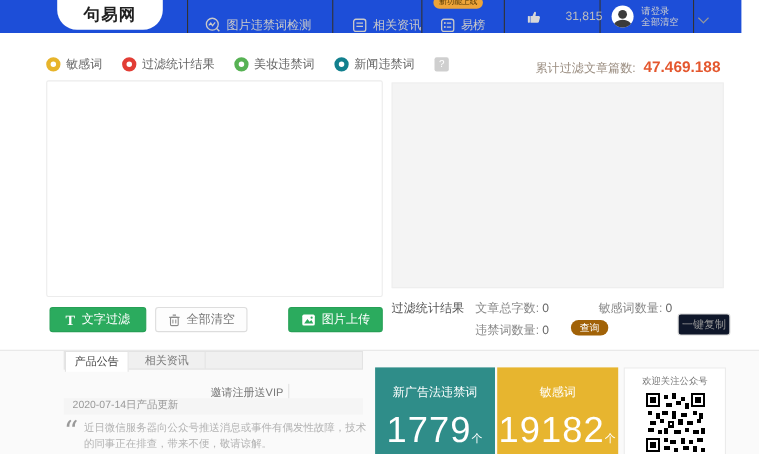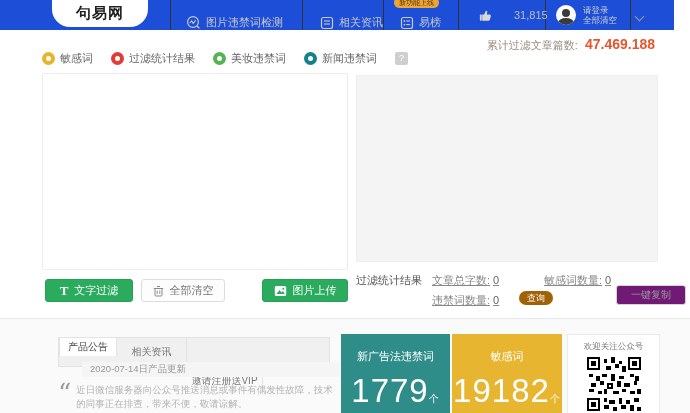--- a/index.html
+++ b/index.html
@@ -30,57 +30,57 @@
                     border-right:1.5px solid #9a9a9a; border-bottom:1.5px solid #9a9a9a; transform:rotate(45deg); }
 
   
   .filter-row { position:absolute; left:42px; top:51px; height:14px; display:flex; align-items:center; gap:18px; }
   .filter-item { display:flex; align-items:center; gap:5px; font-size:11px; color:#666; cursor:pointer; }
   .dot { width:13px; height:13px; border-radius:50%; background:#fff; border:4px solid #000; }
   .dot.c0 { border-color:#e7b42b; } .dot.c1 { border-color:#e23d35; }
   .dot.c2 { border-color:#57b254; } .dot.c3 { border-color:#12808e; }
   .help-box { width:13px; height:13px; background:#cfcfcf; color:#fff; border-radius:2px;
               font-size:9px; display:flex; align-items:center; justify-content:center; cursor:pointer; }
-  .total-wrap { position:absolute; right:35px; top:36px; font-size:11px; color:#9a8d80;margin-left:35px; }
+  .total-wrap { position:absolute; right:35px; top:52px; font-size:11px; color:#9a8d80;margin-left:35px; }
   .total-wrap b { color:#e4572e; font-size:14px; font-weight:bold; margin-left:4px; }
 
   
   .text-area { position:absolute; left:42px; top:73px; width:306px; height:197px; border:1px solid #ececec;
                border-radius:2px; resize:none; outline:none; background:#fff; padding:8px; font-size:12px; color:#333; }
   .img-box { position:absolute; left:356px; top:75px; width:302px; height:187px; background:#f4f4f4; border:1px solid #eeeeee; }
 
   .btn { position:absolute; top:279px; height:23px; border-radius:3px; display:flex; align-items:center;
          justify-content:center; gap:6px; font-size:11px; cursor:pointer; }
   .btn.green { background:#2bab5e; color:#fff; border:1px solid #27a056; }
   .btn.plain { background:#fdfdfd; color:#777; border:1px solid #ddd; }
   .btn-ticon { font-weight:bold; font-size:13px; font-family:"Liberation Serif", serif; }
   #btn-filter { left:45px; width:88px; }
   #btn-clear  { left:141px; width:84px; }
   #btn-upload { left:262px; width:86px; }
 
   
   .stats-title { position:absolute; left:356px; top:273px; font-size:11px; color:#555; }
-  .stat { position:absolute; font-size:11px; color:#888;text-decoration:underline; }
+  .stat { position:absolute; font-size:11px; color:#888; }
   .stat b { font-weight:normal; color:#666; margin-left:3px; }
   #stat-words { left:432px; top:273px; } #stat-sens { left:544px; top:273px; } #stat-ban { left:432px; top:293px; }
   .query-btn { position:absolute; left:519px; top:291px; width:34px; height:14px; background:#a16207; color:#fff;
                font-size:9px; border-radius:7px; display:flex; align-items:center; justify-content:center; cursor:pointer; }
-  .copy-btn { position:absolute; left:616px; top:285px; padding:2px 14px; background:#701a75; border:1px solid #d5d5d5;
+  .copy-btn { position:absolute; left:616px; top:285px; padding:2px 3px; background:#0f172a; border:1px solid #d5d5d5;
               border-radius:3px; font-size:10px; color:#999; cursor:pointer; }
 
   
   .bottom { position:absolute; left:0; top:318px; width:690px; height:95px; background:#fafafa; border-top:1px solid #e7e7e7; }
-  .tabs { position:absolute; left:58px; top:18px; width:272px; height:30px; background:#f0f0f0;
+  .tabs { position:absolute; left:58px; top:0; width:272px; height:17px; background:#f0f0f0;
           border:1px solid #e3e3e3; display:flex; }
   .tab { height:100%; display:flex; align-items:center; justify-content:center; font-size:10px; color:#777;
          border-right:1px solid #e3e3e3; cursor:pointer; }
   .tab.t0 { width:58px; background:#fff; color:#444; margin:-1px 0; height:19px; border:1px solid #e3e3e3; border-bottom:none; }
   .tab.t1 { width:70px; } .tab.t2 { width:76px;margin-top:29px; }
   .ann-title { position:absolute; left:58px; top:43px; width:272px; height:15px; background:#f5f5f5;
-               font-size:9.5px; color:#999; display:flex; align-items:center; padding-left:8px; cursor:pointer;margin-left:24px; }
+               font-size:9.5px; color:#999; display:flex; padding-left:8px; cursor:pointer; }
   .quote { position:absolute; left:58px; top:64px; width:278px; font-size:9.5px; line-height:14px; color:#b3b3b3; }
   .quote-mark { float:left; font-family:"DejaVu Serif", serif; font-size:26px; color:#9a9a9a; line-height:20px; margin-right:5px; }
 
   .card { position:absolute; top:15px; height:95px; color:#fff; text-align:center; cursor:pointer; }
   #card0 { left:341px; width:109px; background:#2f8d89; }
   #card1 { left:452px; width:110px; background:#e7b52f; }
   .card-title { margin-top:15px; font-size:11px; }
   .card-num { margin-top:8px; font-size:33px; letter-spacing:1px; }
   .card-unit { font-size:10px; }
   .qr-card { position:absolute; left:567px; top:15px; width:93px; height:95px; background:#fff; border:1px solid #ebebeb; text-align:center; }

